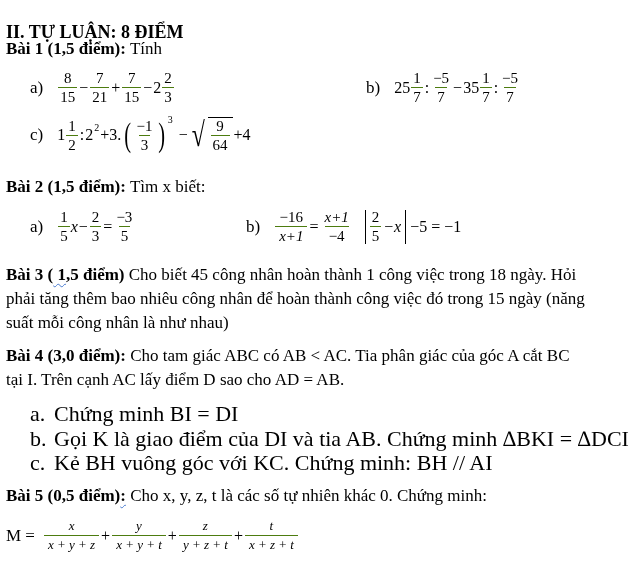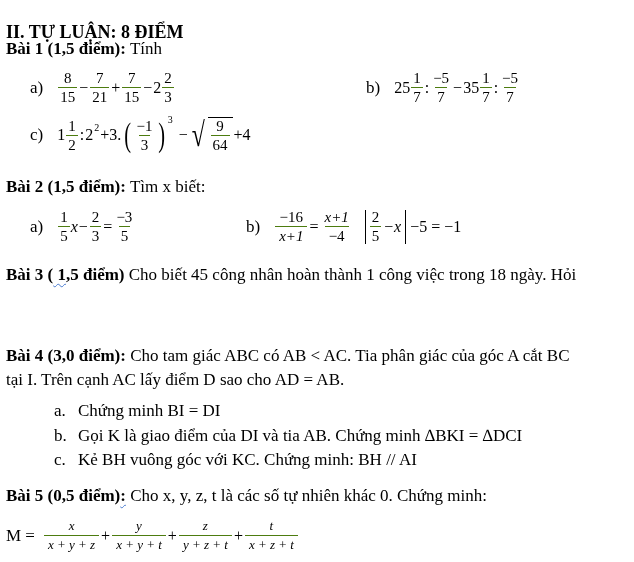--- a/index.html
+++ b/index.html
@@ -16,21 +16,21 @@
   .it { font-style:italic; }
   .sup { font-size:10px; position:relative; top:-8px; margin-left:1px; }
   .paren { font-size:34px; font-weight:lighter; line-height:30px; transform:scaleX(0.6); display:inline-block; }
   .sqrt { display:inline-flex; align-items:stretch; }
   .sqrt .rad { font-size:34px; line-height:36px; transform:scaleX(0.7); display:inline-block; }
   .sqrt .under { border-top:1px solid #000; display:inline-flex; align-items:center; padding:0 2px; }
   .abs-bar { display:inline-block; width:1px; height:34px; background:#000; margin:0 3px; }
   .label { font-size:17px; margin-right:14px; }
   .para { font-size:17px; line-height:24px; }
   .wavy { text-decoration:underline wavy #4a7bd0; text-decoration-thickness:1px; text-underline-offset:3px; }
-  .list-item { font-size:17px;margin-left:24px; }
+  .list-item { font-size:22px; }
   .list-marker { display:inline-block; width:24px; }
   .big-frac .num, .big-frac .den { font-size:13px; font-style:italic; }
 </style>
 </head>
 <body>
 
 <div class="abs bold" style="left:6px; top:22px; font-size:18px;">II. TỰ LUẬN: 8 ĐIỂM</div>
 
 <div class="abs para" style="left:6px; top:37px;">
   <b>Bài 1 (1,5 điểm):</b><span> Tính</span>
@@ -156,20 +156,22 @@
       <span class="num">2</span>
       <span class="den">5</span>
     </span>
   <span class="op it">−x</span>
   <span class="abs-bar"></span>
   <span class="op">−5 = −1</span>
 </div>
 
 <div class="abs para" style="left:6px; top:263px;">
   <div><b><span>Bài 3 (</span><span class="wavy"> 1</span><span>,5 điểm)</span></b><span> Cho biết 45 công nhân hoàn thành 1 công việc trong 18 ngày. Hỏi</span></div>
+  <div>phải tăng thêm bao nhiêu công nhân để hoàn thành công việc đó trong 15 ngày (năng</div>
+  <div>suất mỗi công nhân là như nhau)</div>
 </div>
 
 <div class="abs para" style="left:6px; top:344px;">
   <div><b>Bài 4 (3,0 điểm):</b><span> Cho tam giác ABC có AB &lt; AC. Tia phân giác của góc A cắt BC</span></div>
   <div>tại I. Trên cạnh AC lấy điểm D sao cho AD = AB.</div>
 </div>
 
 <div class="abs list-item" style="left:30px; top:401px;">
   <span class="list-marker">a.</span><span>Chứng minh BI = DI</span>
 </div>

